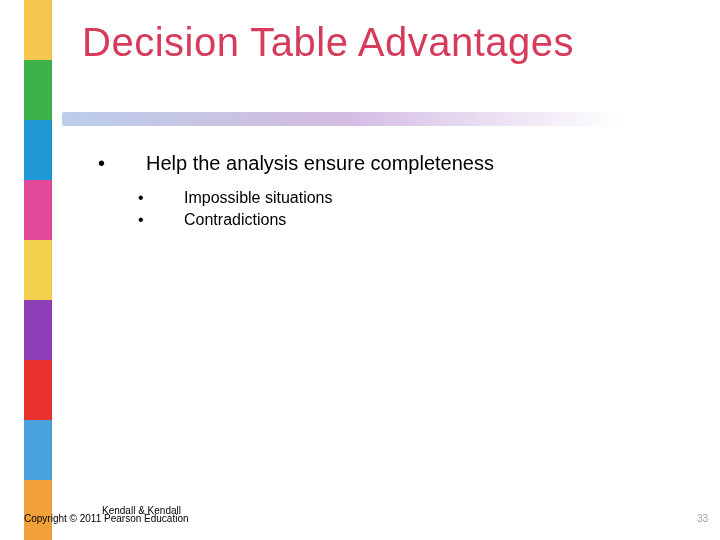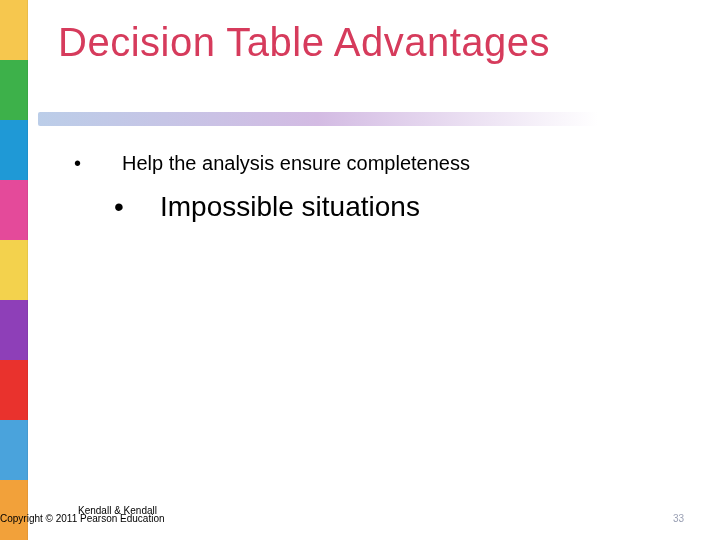--- a/index.html
+++ b/index.html
@@ -9,20 +9,21 @@
   height: 540px;
   overflow: hidden;
   font-family: Verdana, Geneva, sans-serif;
   background: #ffffff;
 }
 .slide {
   position: relative;
   width: 622px;
   height: 540px;
   background: #ffffff;
+  margin-left: 24px;
 }
 
 
 .stripe {
   position: absolute;
   left: 0;
   top: 0;
   width: 28px;
   height: 540px;
 }
@@ -86,21 +87,21 @@
 .lvl1 .dot, .lvl2 .dot {
   display: inline-block;
   width: 24px;
   text-align: left;
 }
 .sub {
   margin-top: 10px;
   margin-left: 38px;
 }
 .lvl2 {
-  font-size: 28px;
+  font-size: 16px;
   line-height: 1.4;
   margin: 0;
   text-indent: -22px;
   padding-left: 22px;
 }
 
 
 .footer {
   position: absolute;
   bottom: 16px;
@@ -150,20 +151,23 @@
   <div class="underline-bar"></div>
 
   <div class="body">
     <p class="lvl1">
       <span class="dot">•</span><span>Help the analysis ensure completeness</span>
     </p>
     <div class="sub">
       <p class="lvl2">
         <span class="dot">•</span><span>Impossible situations</span>
       </p>
+      <p class="lvl2">
+        <span class="dot">•</span><span>Contradictions</span>
+      </p>
     </div>
   </div>
 
   <div class="footer">
     <span class="footer-left">Kendall &amp; Kendall</span>
     <span class="footer-center">Copyright © 2011 Pearson Education</span>
     <span class="footer-right">33</span>
   </div>
 
 </div>

